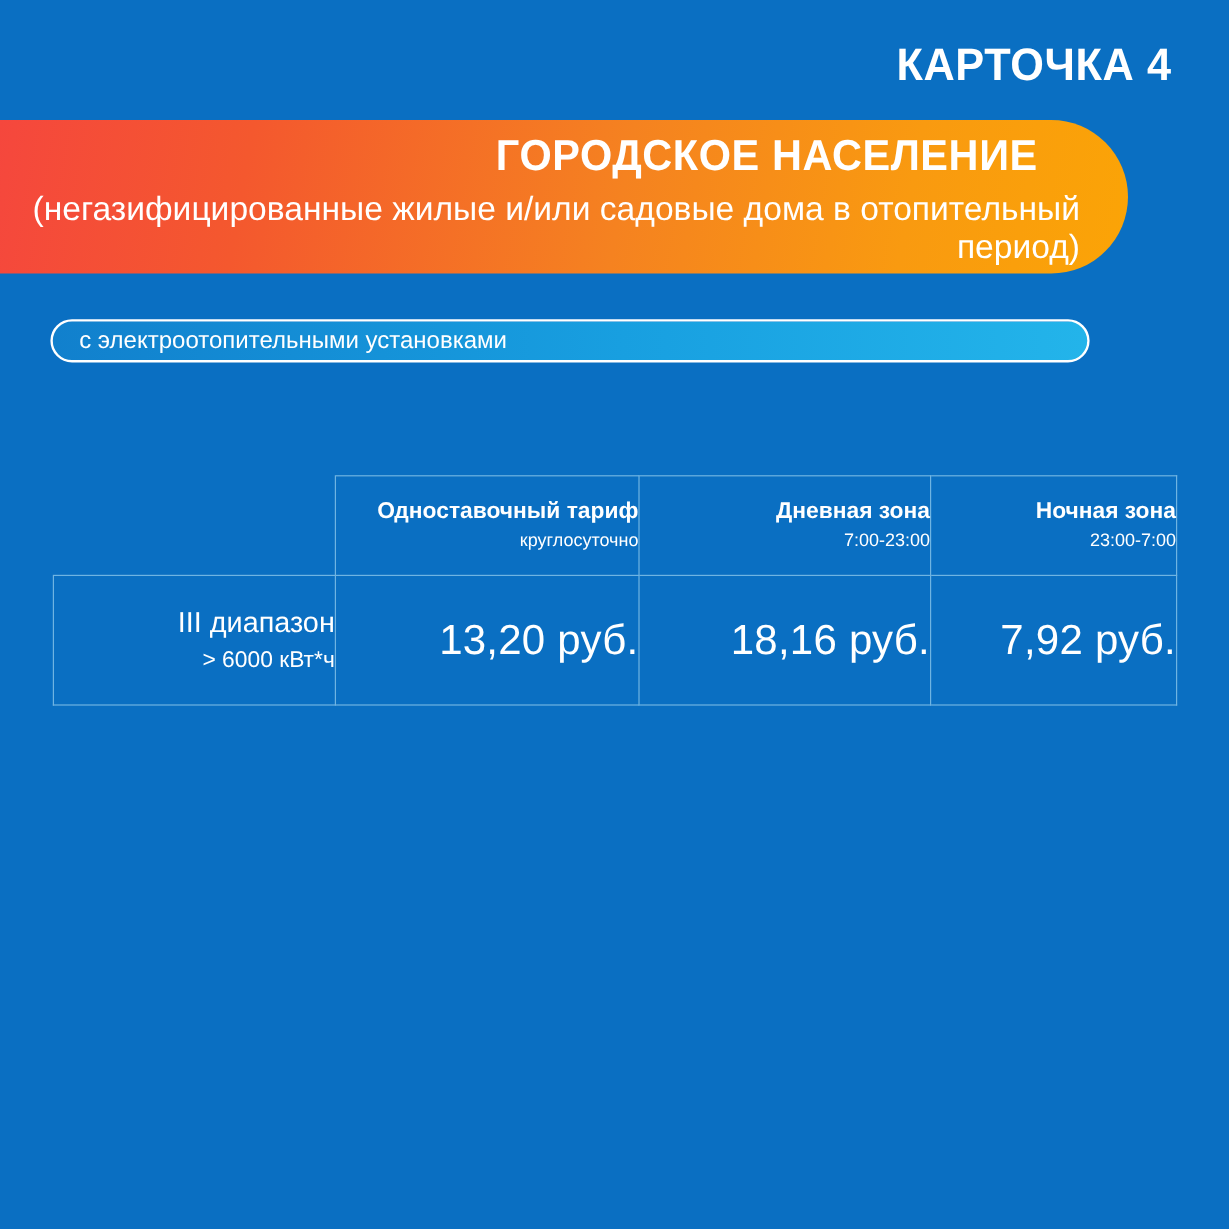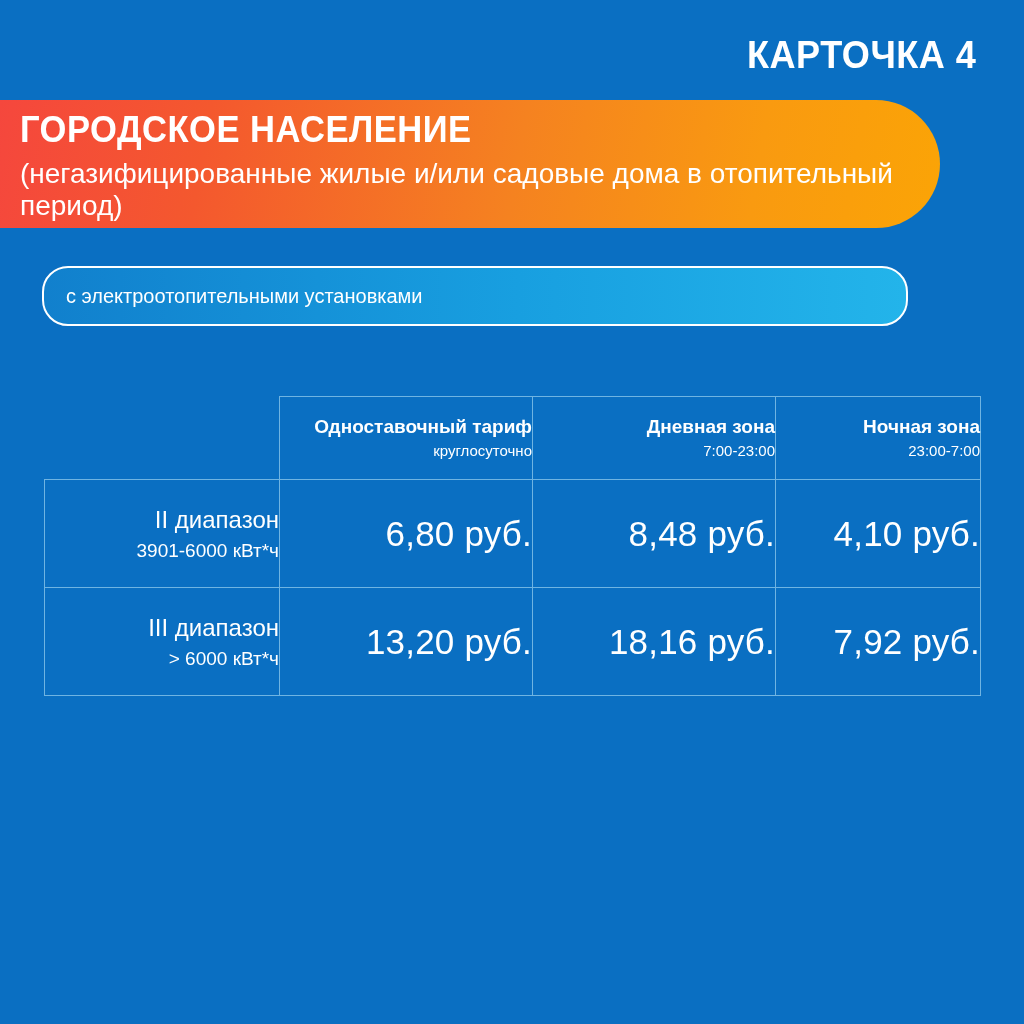--- a/index.html
+++ b/index.html
@@ -45,20 +45,21 @@
     width: 940px;
     height: 128px;
     border-top-right-radius: 64px;
     border-bottom-right-radius: 64px;
     background: linear-gradient(100deg, #f5473d 0%, #f4582e 22%, #f58220 55%, #f99a10 80%, #fba406 100%);
     box-sizing: border-box;
     padding: 14px 40px 10px 20px;
     display: flex;
     flex-direction: column;
     justify-content: center;
+    text-align: right;
   }
   .banner-title {
     font-size: 36px;
     font-weight: bold;
     letter-spacing: 0.5px;
     text-transform: uppercase;
     line-height: 1.1;
     transform: scaleX(0.96);
     transform-origin: left center;
   }
@@ -68,21 +69,21 @@
     line-height: 1.15;
     font-weight: normal;
   }
 
   
   .pill {
     position: absolute;
     top: 266px;
     left: 42px;
     width: 866px;
-    height: 60px;
+    height: 36px;
     border: 2px solid #ffffff;
     border-radius: 26px;
     background: linear-gradient(90deg, #1180cd 0%, #189fe0 55%, #23b4ea 100%);
     display: flex;
     align-items: center;
     padding-left: 22px;
     box-sizing: border-box;
     font-size: 20px;
   }
 
@@ -181,29 +182,20 @@
           </th>
           <th>
             <span>Ночная зона</span>
             <span class="th-sub">23:00-7:00</span>
           </th>
         </tr>
       </thead>
       <tbody>
         <tr>
           <td class="range">
-            <span>II диапазон</span>
-            <span class="range-sub">3901-6000 кВт*ч</span>
-          </td>
-          <td class="value">6,80 руб.</td>
-          <td class="value">8,48 руб.</td>
-          <td class="value">4,10 руб.</td>
-        </tr>
-        <tr>
-          <td class="range">
             <span>III диапазон</span>
             <span class="range-sub">&gt; 6000 кВт*ч</span>
           </td>
           <td class="value">13,20 руб.</td>
           <td class="value">18,16 руб.</td>
           <td class="value">7,92 руб.</td>
         </tr>
       </tbody>
     </table>
   </div>

